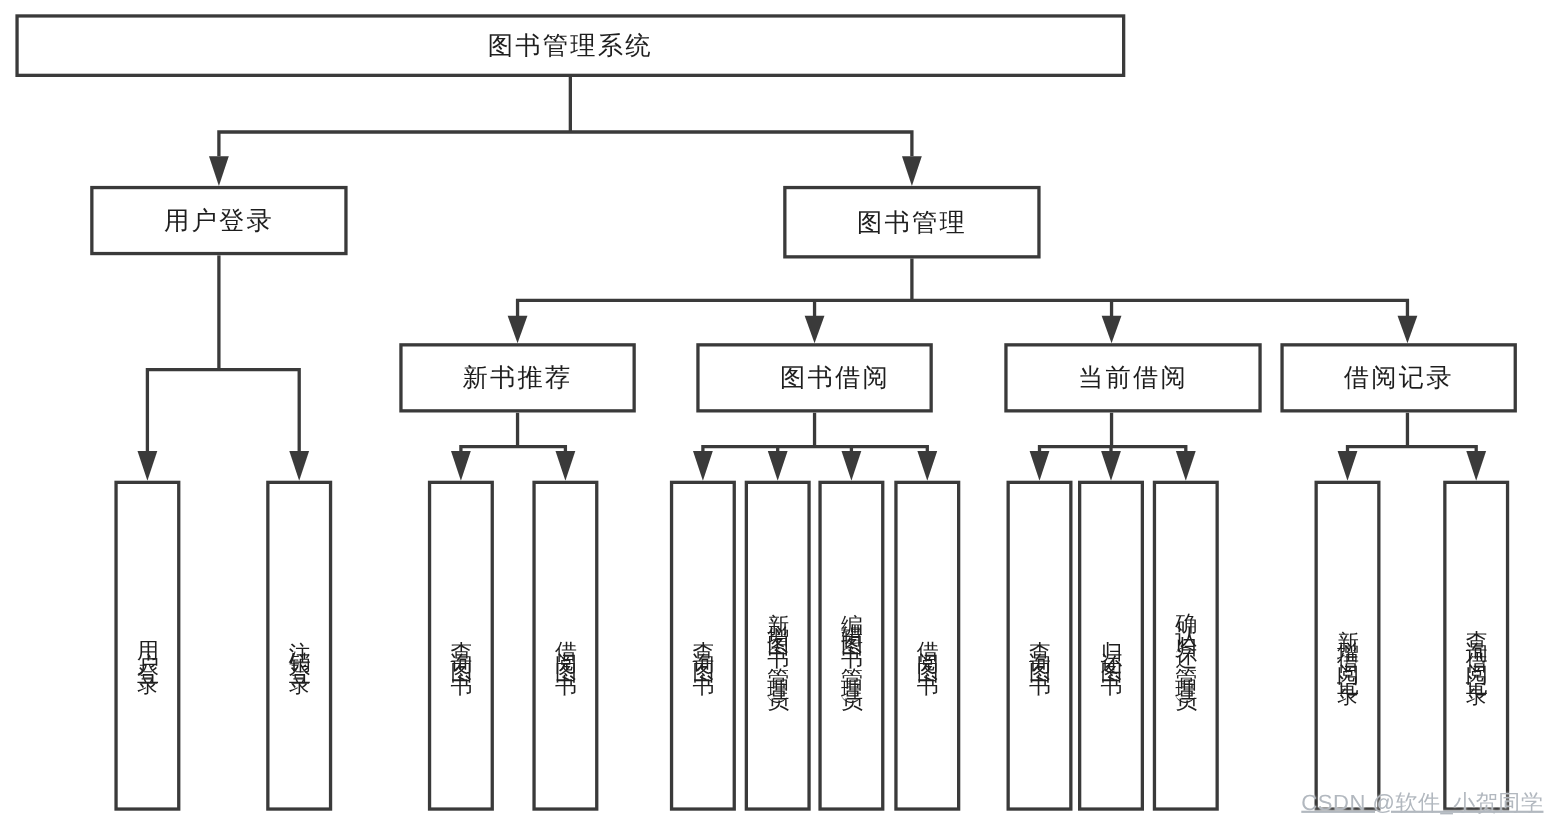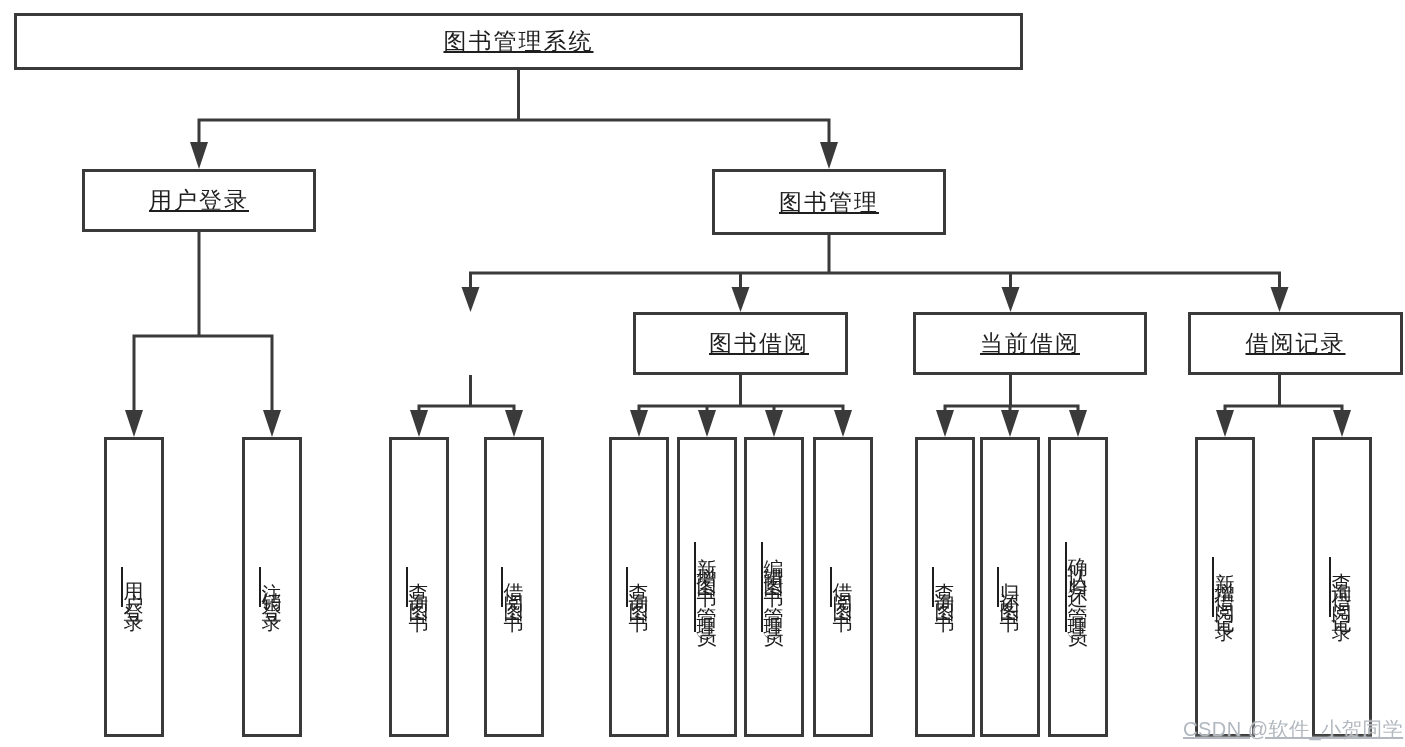--- a/index.html
+++ b/index.html
@@ -3,21 +3,21 @@
 <meta charset="utf-8">
 <style>
   html,body{margin:0;padding:0;background:#ffffff;}
   .canvas{
     position:relative;width:1405px;height:747px;background:#ffffff;overflow:hidden;
     font-family:"Liberation Sans","DejaVu Sans",sans-serif;color:#1e1e1e;
   }
   .wires{position:absolute;left:0;top:0;width:1405px;height:747px;}
   .node{
     position:absolute;box-sizing:border-box;background:#ffffff;
-    border:3px solid #3a3a3a;display:flex;align-items:center;justify-content:center;text-decoration:underline;
+    border:3px solid #3a3a3a;display:flex;align-items:center;justify-content:center;
   }
   .hbox span{font-size:23px;letter-spacing:2px;line-height:1;white-space:nowrap;}
   .vbox span{
     writing-mode:vertical-rl;text-orientation:mixed;
     font-size:20px;letter-spacing:10px;line-height:1;white-space:nowrap;
   }
   .watermark{
     position:absolute;left:1183px;top:716px;z-index:5;
     font-size:20px;letter-spacing:.5px;white-space:nowrap;
     color:#b2b8bf;text-shadow:0 0 2px rgba(255,255,255,.95);text-decoration:underline;
@@ -79,27 +79,30 @@
     <span>图书管理系统</span>
   </div>
 
   <div class="node hbox" style="left:82px;top:169px;width:234px;height:63px;">
     <span>用户登录</span>
   </div>
   <div class="node hbox" style="left:712px;top:169px;width:234px;height:66px;">
     <span>图书管理</span>
   </div>
 
+  <div class="node hbox" style="left:363px;top:312px;width:215px;height:63px;">
+    <span>新书推荐</span>
+  </div>
   <div class="node hbox" style="left:633px;top:312px;width:215px;height:63px;padding-left:37px;">
     <span>图书借阅</span>
   </div>
   <div class="node hbox" style="left:913px;top:312px;width:234px;height:63px;">
     <span>当前借阅</span>
   </div>
-  <div class="node hbox" style="left:1188px;top:312px;width:215px;height:63px;">
+  <div class="node hbox" style="left:1164px;top:312px;width:215px;height:63px;">
     <span>借阅记录</span>
   </div>
 
   <div class="node vbox" style="left:104px;top:437px;width:60px;height:300px;">
     <span>用户登录</span>
   </div>
   <div class="node vbox" style="left:242px;top:437px;width:60px;height:300px;">
     <span>注销登录</span>
   </div>
 

